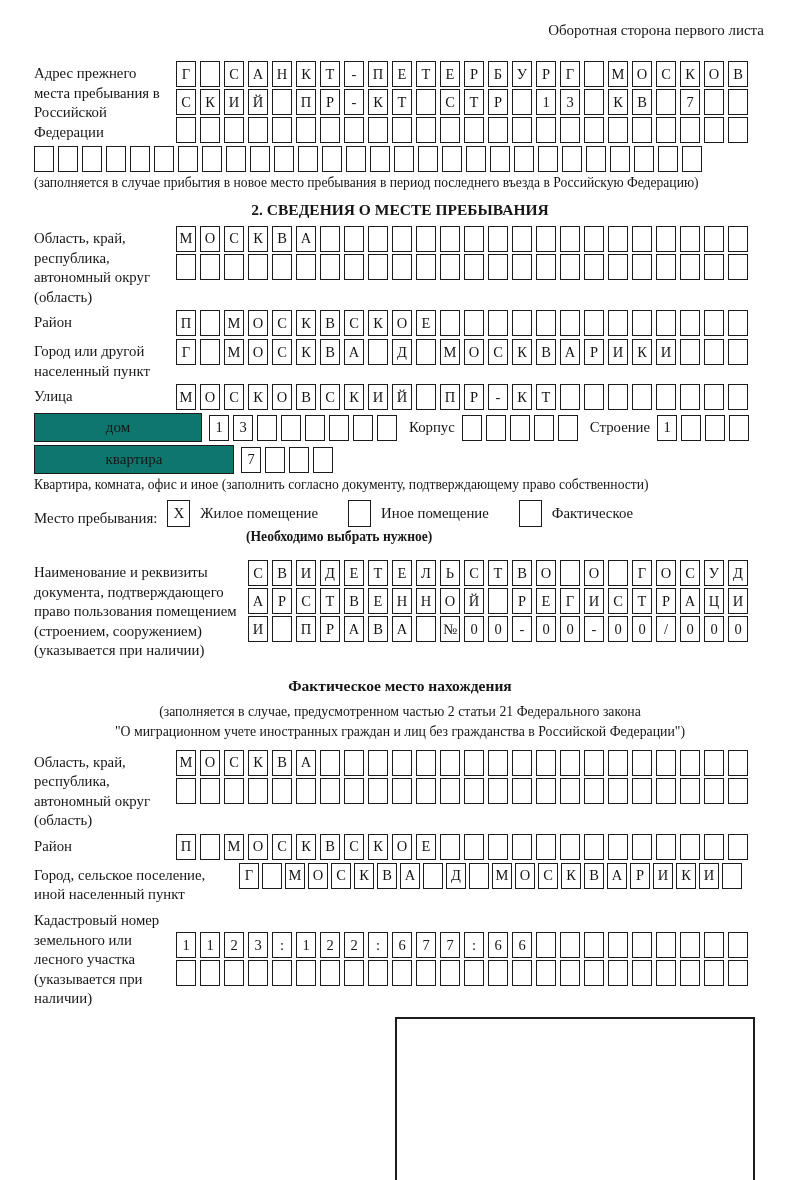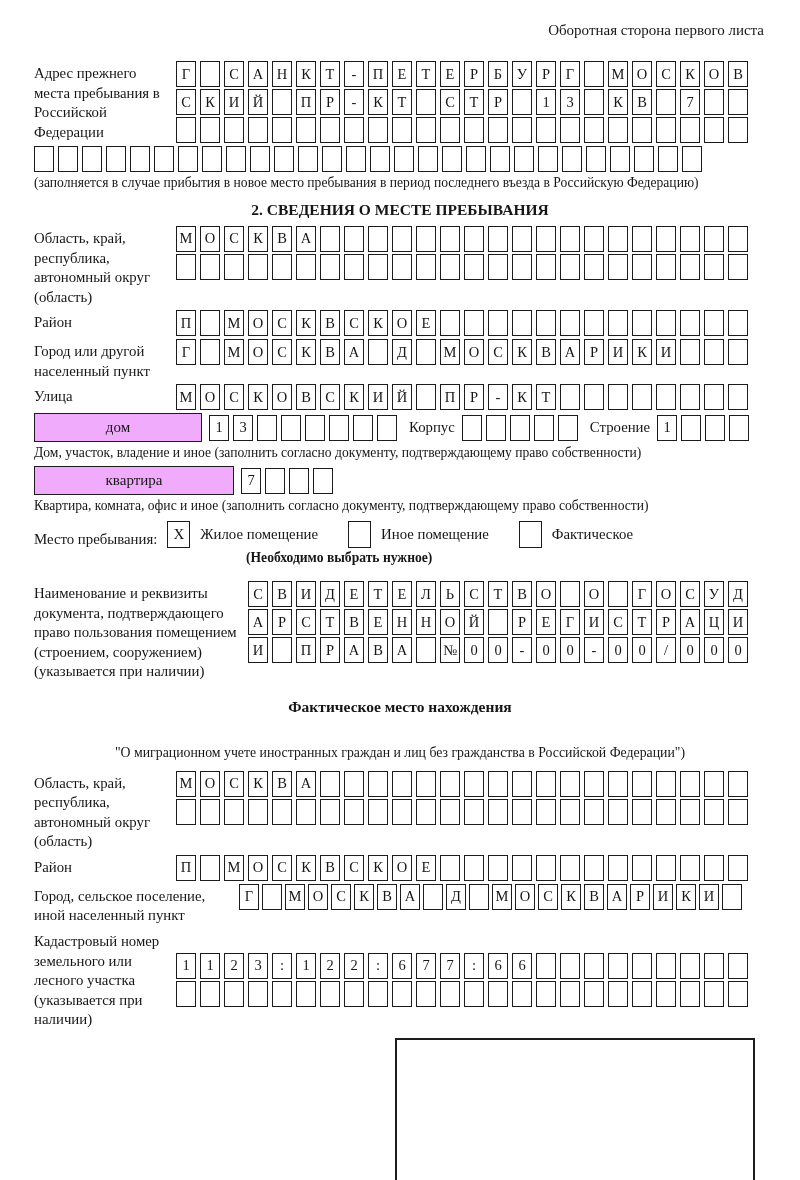--- a/index.html
+++ b/index.html
@@ -20,21 +20,21 @@
         display:flex;align-items:center;justify-content:center;font-size:14.5px;background:#fff;}
   .full-row{margin-top:2px;}
 
   .caption{font-size:13.6px;line-height:1.25;margin:3px 0 4px 0;}
   .caption.center{text-align:left;}
 
   .sec-title{text-align:center;font-weight:bold;font-size:15.5px;margin:9px 0 7px 0;}
 
   .inline-row{display:flex;align-items:center;margin-bottom:3px;}
   .bigbox{box-sizing:border-box;border:1.8px solid #1c1c1c;height:29px;display:flex;
-          align-items:center;justify-content:center;font-size:15px;flex:none;background:#f0abfc;}
+          align-items:center;justify-content:center;font-size:15px;flex:none;background:#0f766e;}
   .dom-box{width:168px;margin-right:7px;}
   .kv-box{width:200px;margin-right:7px;}
   .mid-label{font-size:14.8px;margin:0 7px 0 12px;}
 
   .chk{box-sizing:border-box;flex:none;width:23px;height:27px;border:1.7px solid #1c1c1c;
        display:flex;align-items:center;justify-content:center;font-size:15px;background:#fff;}
   .mesto-row{display:flex;align-items:flex-end;margin:6px 0 2px 0;font-size:14.8px;}
   .mesto-row .opt{display:flex;align-items:center;}
   .opt-label{margin-left:10px;}
   .mesto-note{font-size:13.6px;margin:2px 0 15px 212px;font-weight:bold;}
@@ -338,21 +338,20 @@
         <span class="cell"></span>
       </div>
     <div class="mid-label">Строение</div>
     <div class="cellrow">
         <span class="cell">1</span>
         <span class="cell"></span>
         <span class="cell"></span>
         <span class="cell"></span>
       </div>
   </div>
-  <div class="caption">Дом, участок, владение и иное (заполнить согласно документу, подтверждающему право собственности)</div>
 
   <div class="inline-row">
     <div class="bigbox kv-box">квартира</div>
     <div class="cellrow">
         <span class="cell">7</span>
         <span class="cell"></span>
         <span class="cell"></span>
         <span class="cell"></span>
       </div>
   </div>
@@ -445,21 +444,21 @@
           <span class="cell">/</span>
           <span class="cell">0</span>
           <span class="cell">0</span>
           <span class="cell">0</span>
         </div>
     </div>
   </div>
 
   <div class="sec-title" style="margin-top:16px;">Фактическое место нахождения</div>
   <div class="fact-caption">
-    <br>
+    <span>(заполняется в случае, предусмотренном частью 2 статьи 21 Федерального закона</span><br>
     <span>"О миграционном учете иностранных граждан и лиц без гражданства в Российской Федерации")</span>
   </div>
 
   <div class="field">
     <div class="flabel w142">Область, край, республика, автономный округ (область)</div>
     <div class="rows">
       <div class="cellrow">
           <span class="cell">М</span>
           <span class="cell">О</span>
           <span class="cell">С</span>

